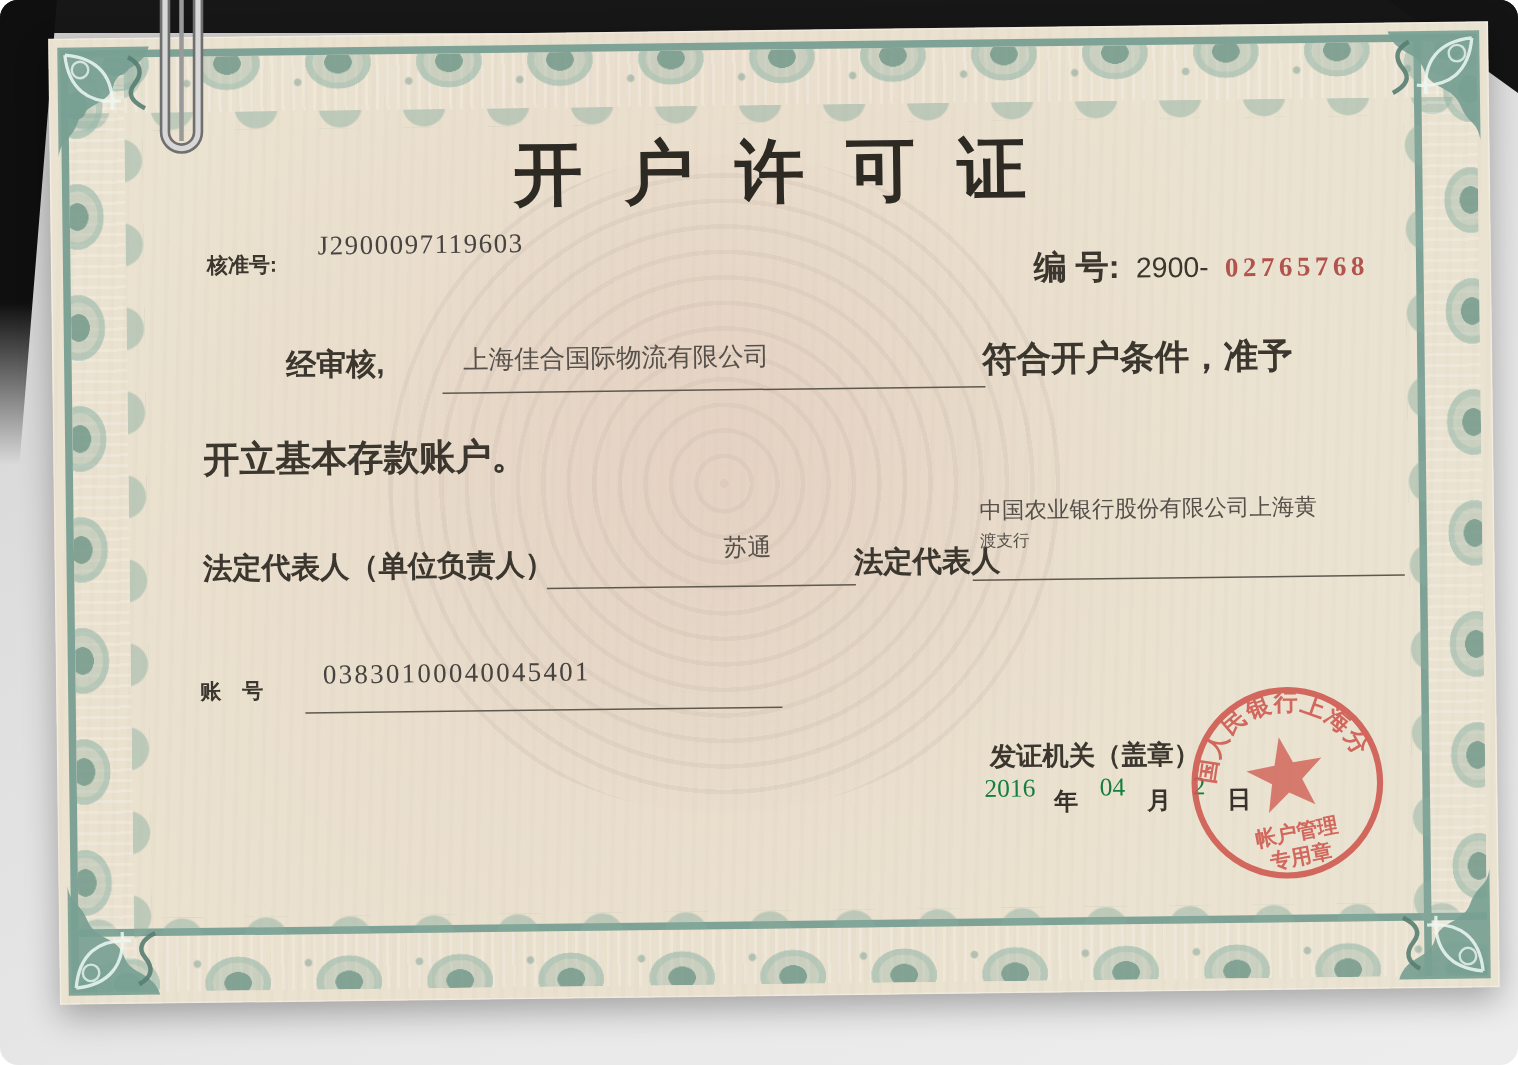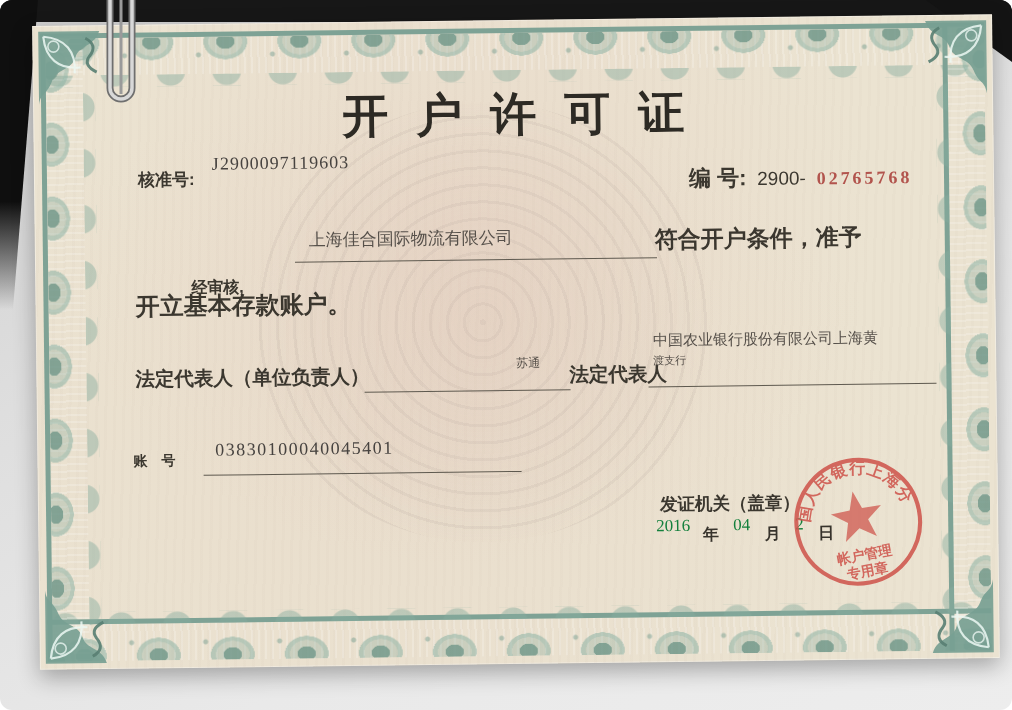--- a/index.html
+++ b/index.html
@@ -140,38 +140,38 @@
       <svg viewBox="0 0 84 84">
           <path d="M3,3 H64 C59,19 44,16 40,29 C36,42 21,40 16,53 C11,66 5,63 3,76 Z" fill="#77a092" opacity="0.92"></path>
           <path d="M8,8 C30,10 41,23 39,45 M8,8 C10,30 23,41 45,39" stroke="rgba(236,248,243,.85)" stroke-width="2.2" fill="none"></path>
           <circle cx="18" cy="18" r="5.5" fill="none" stroke="rgba(240,250,246,.75)" stroke-width="1.6"></circle>
           <path d="M50,10 q13,7 4,18 q-7,9 7,16" stroke="rgba(88,126,114,.9)" stroke-width="3" fill="none"></path>
         </svg>
     </div>
 
     <div class="abs title">开户许可证</div>
 
-    <div class="abs label" style="left:104px; top:144px; font-size:17px;">核准号:</div>
+    <div class="abs label" style="left:104px; top:144px; font-size:14px;">核准号:</div>
     <div class="abs value serif" style="left:178px; top:130px; font-size:18px; letter-spacing:1px; color:#474340;">J2900097119603</div>
 
     <div class="abs" style="left:655px; top:146px; font-size:17px;">
       <span class="label" style="font-size:22px;">编 号:</span>
       <span style="font-size:19px; color:#3b372f; margin-left:6px;">2900-</span>
       <span class="red-serial" style="font-size:18px; margin-left:6px;">02765768</span>
     </div>
 
-    <div class="abs label" style="left:156px; top:206px; font-size:16px;margin-top:48px;">经审核,</div>
+    <div class="abs label" style="left:156px; top:206px; font-size:20px;">经审核,</div>
     <div class="abs value" style="left:274px; top:206px; font-size:17px;">上海佳合国际物流有限公司</div>
     <div class="underline" style="left:260px; top:238px; width:362px;"></div>
     <div class="abs label" style="left:620px; top:206px; font-size:23px;">符合开户条件，准予</div>
 
     <div class="abs label" style="left:100px; top:266px; font-size:24px;">开立基本存款账户。</div>
 
     <div class="abs label" style="left:99px; top:341px; font-size:19.5px;">法定代表人（单位负责人）</div>
-    <div class="abs value" style="left:480px; top:335px; font-size:12px;">苏通</div>
+    <div class="abs value" style="left:446px; top:335px; font-size:16px;">苏通</div>
     <div class="underline" style="left:328px; top:369px; width:206px;"></div>
 
     <div class="abs label" style="left:533px; top:342px; font-size:19.5px;">法定代表人</div>
     <div class="abs value" style="left:617px; top:313px; font-size:15px;">中国农业银行股份有限公司上海黄</div>
     <div class="abs value" style="left:617px; top:335px; font-size:11px;">渡支行</div>
     <div class="underline" style="left:612px; top:367px; width:288px;"></div>
 
     <div class="abs label" style="left:96px; top:428px; font-size:14px;">账　号</div>
     <div class="abs value serif" style="left:178px; top:416px; font-size:18px; letter-spacing:1.5px; color:#474340;">03830100040045401</div>
     <div class="underline" style="left:166px; top:450px; width:318px;"></div>

